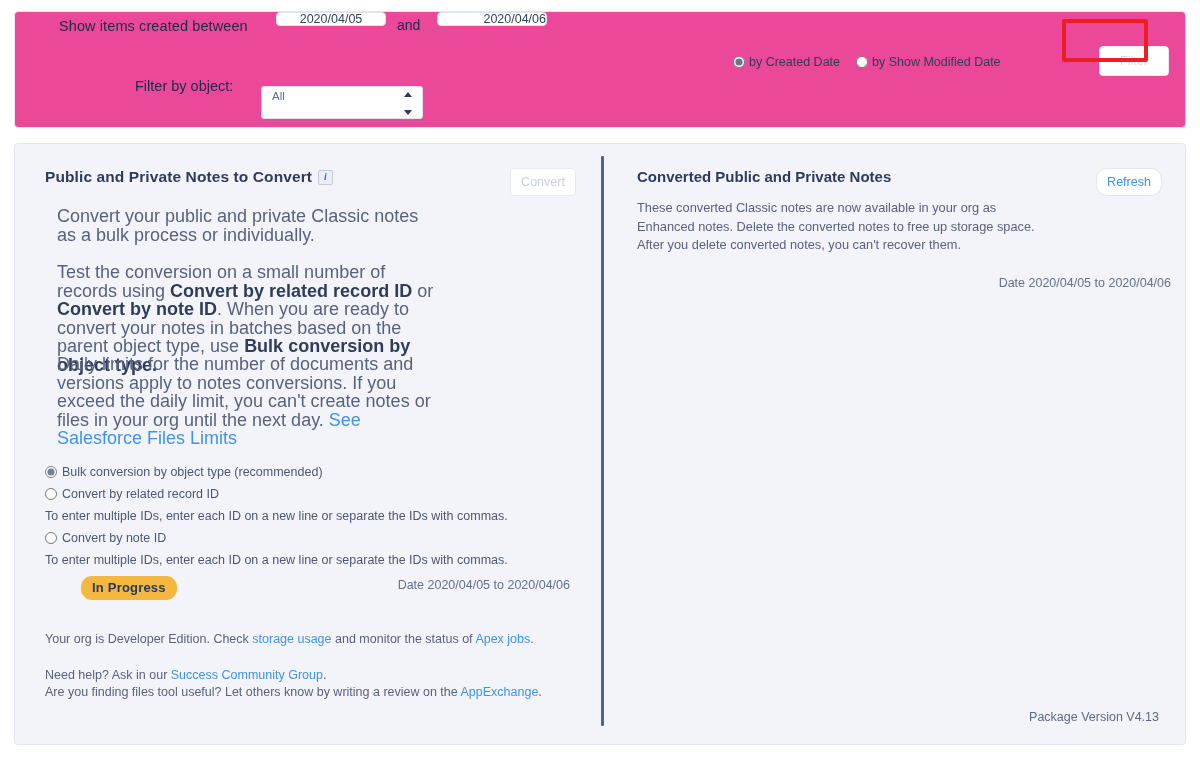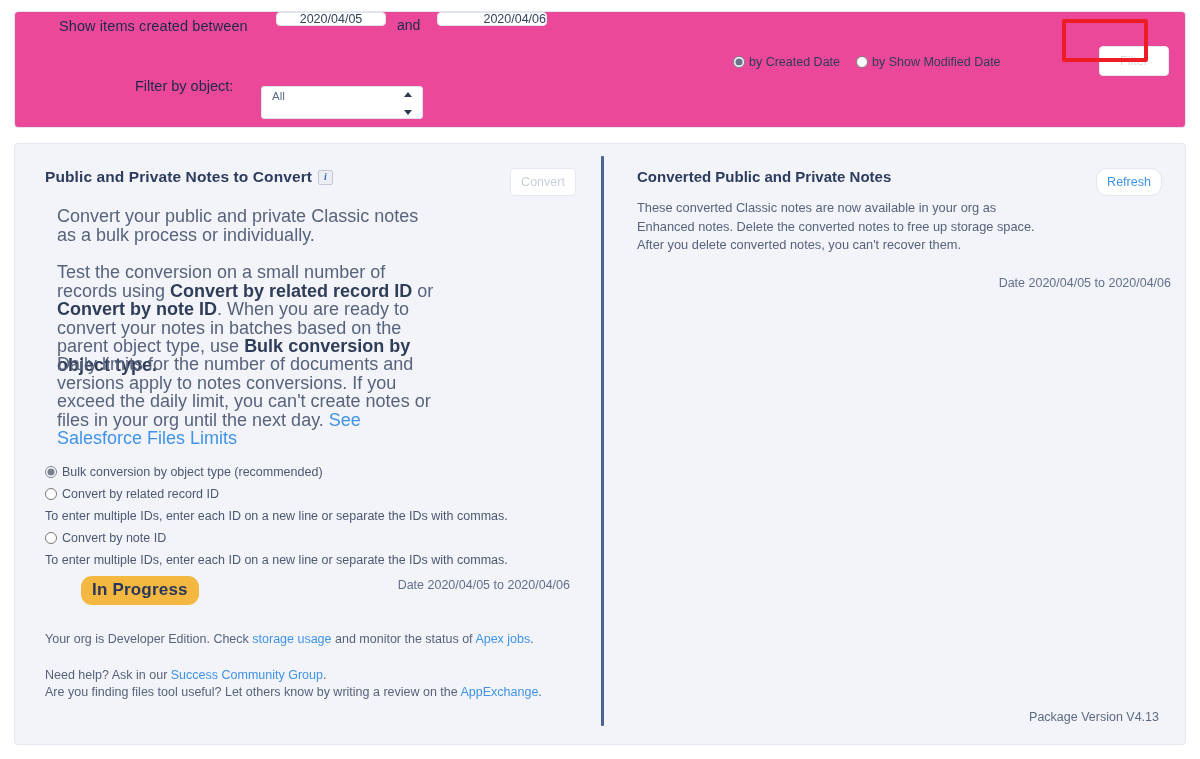--- a/index.html
+++ b/index.html
@@ -286,21 +286,21 @@
     left: 30px;
     top: 432px;
     width: 525px;
     height: 24px;
   }
   .status-badge {
     position: absolute;
     left: 36px; top: 0;
     background: #f4b740;
     color: #28375a;
-    font-size: 17px;
+    font-size: 13px;
     font-weight: 700;
     padding: 4px 11px 5px;
     border-radius: 11px;
     letter-spacing: .2px;
   }
   .date-range-left {
     position: absolute;
     right: 0; top: 2px;
     font-size: 12.5px;
     color: #62708c;

